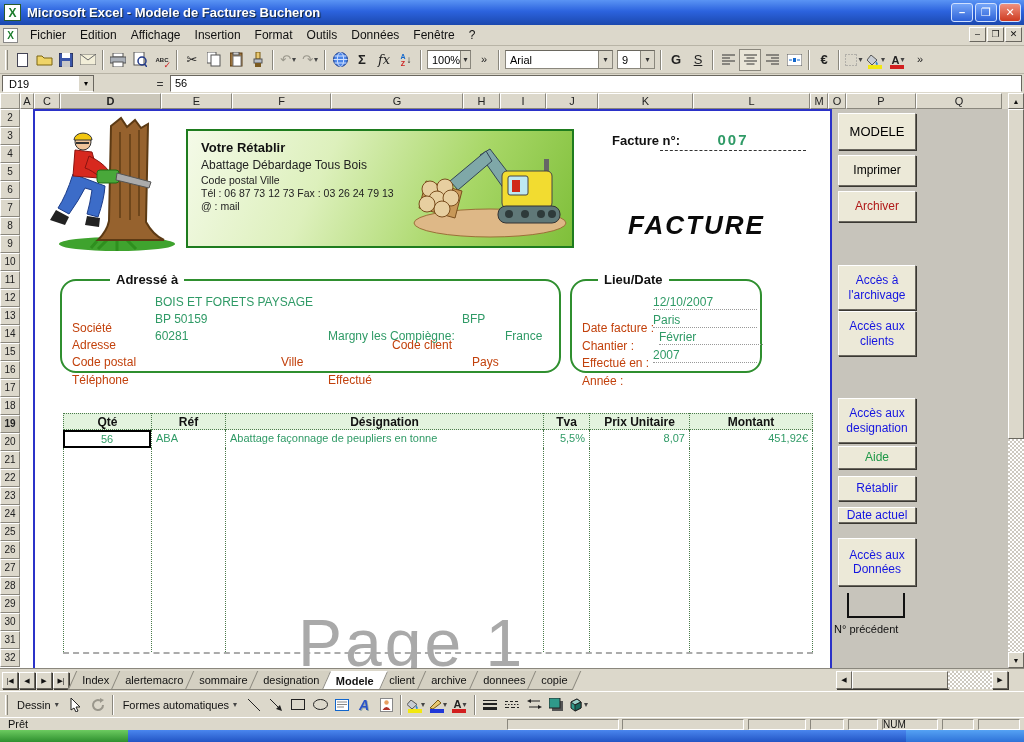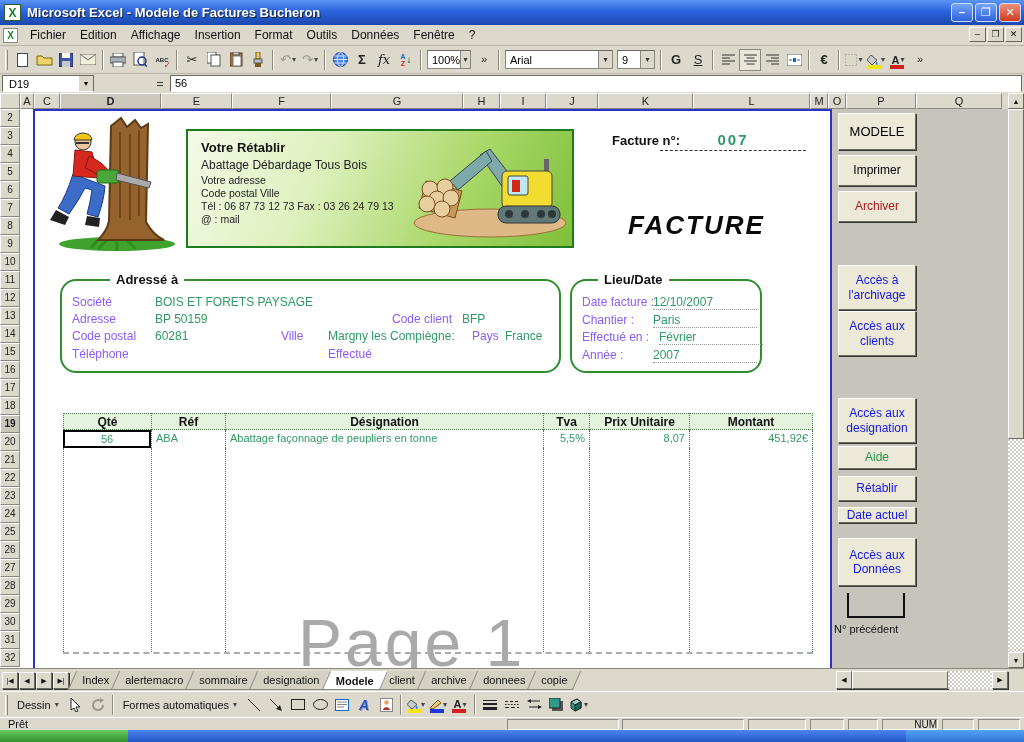--- a/index.html
+++ b/index.html
@@ -89,21 +89,21 @@
   .factno { position:absolute; left:612px; top:24px; font-size:13px; font-weight:bold; color:#111; }
   .factnum { position:absolute; left:660px; top:22px; width:146px; text-align:center; color:#2F9A66; font-weight:bold;
     font-size:15px; letter-spacing:2px; border-bottom:1px dashed #333; padding-bottom:2px; }
   .facture-title { position:absolute; left:628px; top:101px; font-size:26px; font-weight:800; font-style:italic;
     letter-spacing:2px; color:#0a0a0a; }
 
   .groupbox { position:absolute; border:2px solid #2F8F2F; border-radius:16px; background:transparent; }
   .adrbox { left:60px; top:170px; width:501px; height:94px; }
   .ldbox { left:570px; top:170px; width:192px; height:94px; }
   .gbtitle { position:absolute; font-size:13px; font-weight:bold; color:#111; background:#fff; padding:0 6px; }
-  .lbl { position:absolute; font-size:12px; color:#8b5cf6; white-space:nowrap; }
+  .lbl { position:absolute; font-size:12px; color:#c2410c; white-space:nowrap;margin-top:26px; }
   .val { position:absolute; font-size:12px; color:#2F9A66; white-space:nowrap; }
   .ldval { border-bottom:1px dotted #999; width:104px; }
 
   
   .invtable { position:absolute; left:63px; top:304px; }
   .trow { display:flex; }
   .hcell { height:17px; background:#E3F3DE; border-top:1px dotted #4a7a4a; border-left:1px dotted #4a7a4a; border-bottom:1px dotted #4a7a4a;
     font-size:12px; font-weight:bold; color:#111; text-align:center; line-height:16px; }
   .hcell:last-child { border-right:1px dotted #4a7a4a; }
   .dcell { height:18px; border-left:1px dotted #4a7a4a; font-size:11px; color:#2F9A66; line-height:17px; padding:0 4px; white-space:nowrap; overflow:hidden; }
@@ -167,21 +167,21 @@
   
   .drawbar { position:absolute; left:0; top:691px; width:1024px; height:26px; background:#DCD8CB; border-top:1px solid #fff;
     display:flex; align-items:center; padding-left:2px; }
   .flatbtn { font-size:11px; color:#111; padding:3px 6px; display:flex; align-items:center; gap:3px; }
   .dwicon { width:22px; height:20px; display:flex; align-items:center; justify-content:center; position:relative; color:#222; }
 
   
   .statusbar { position:absolute; left:0; top:717px; width:1024px; height:13px; background:#DCD8CB; border-top:1px solid #fff; font-size:11px; }
   .statusbar .ready { position:absolute; left:8px; top:0; color:#111; }
   .spanel { position:absolute; top:1px; height:11px; border:1px solid #8a877d; border-right-color:#fff; border-bottom-color:#fff;
-    font-size:10px; text-align:right; color:#111; line-height:10px; }
+    font-size:10px; text-align:left; color:#111; line-height:10px; }
 
   
   .taskbar { position:absolute; left:0; top:730px; width:1024px; height:12px; }
   .taskbar .start { position:absolute; left:0; top:0; width:128px; height:12px; background:linear-gradient(180deg,#6CCB60,#2E8F2E); }
   .taskbar .mid { position:absolute; left:128px; top:0; width:778px; height:12px; background:linear-gradient(180deg,#4A86EE,#2254C4); }
   .taskbar .tray { position:absolute; left:906px; top:0; width:118px; height:12px; background:linear-gradient(180deg,#55A2F4,#2E72D8); }
 </style>
 </head>
 <body>
 
@@ -476,21 +476,20 @@
         <path d="M29 28 a9 7 0 0 1 18 0 z" fill="#F2C610" stroke="#333"></path>
         <path d="M31 31 h13" stroke="#333" stroke-width="2"></path>
         <rect x="52" y="58" width="22" height="13" rx="3" fill="#49A83A" stroke="#1e6e14"></rect>
         <path d="M72 61 l34 9 -2 6 -33 -8 z" fill="#ABABAB" stroke="#555"></path>
       </svg>
     </div>
 
     <div class="greenbox">
       <div class="cname">Votre Rétablir</div>
       <div class="cline1">Abattage  Débardage Tous Bois</div>
-      <div class="csmall">Votre adresse</div>
       <div class="csmall">Code postal    Ville</div>
       <div class="csmall">Tél : 06 87 73 12 73  Fax : 03 26 24 79 13</div>
       <div class="csmall">@ : mail</div>
       <div class="excavator">
         <svg width="172" height="104" viewBox="0 0 172 104">
           <ellipse cx="92" cy="86" rx="76" ry="14" fill="#DEB887" stroke="#9a7038"></ellipse>
           <path d="M118 46 L92 12 L82 18 L106 52 Z" fill="#7FA8A8" stroke="#334455"></path>
           <path d="M88 14 L52 44 L60 53 L94 24 Z" fill="#7FA8A8" stroke="#334455"></path>
           <path d="M28 44 l36 10 -7 27 -36 -10 z" fill="#C89858" stroke="#7A4E1E"></path>
           <g stroke="#7A4E1E" fill="#E7CFA0">

